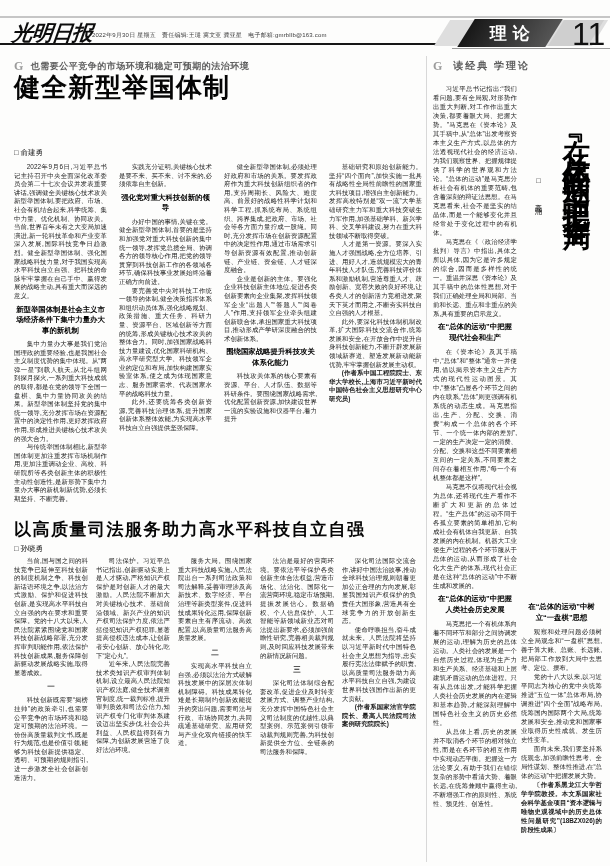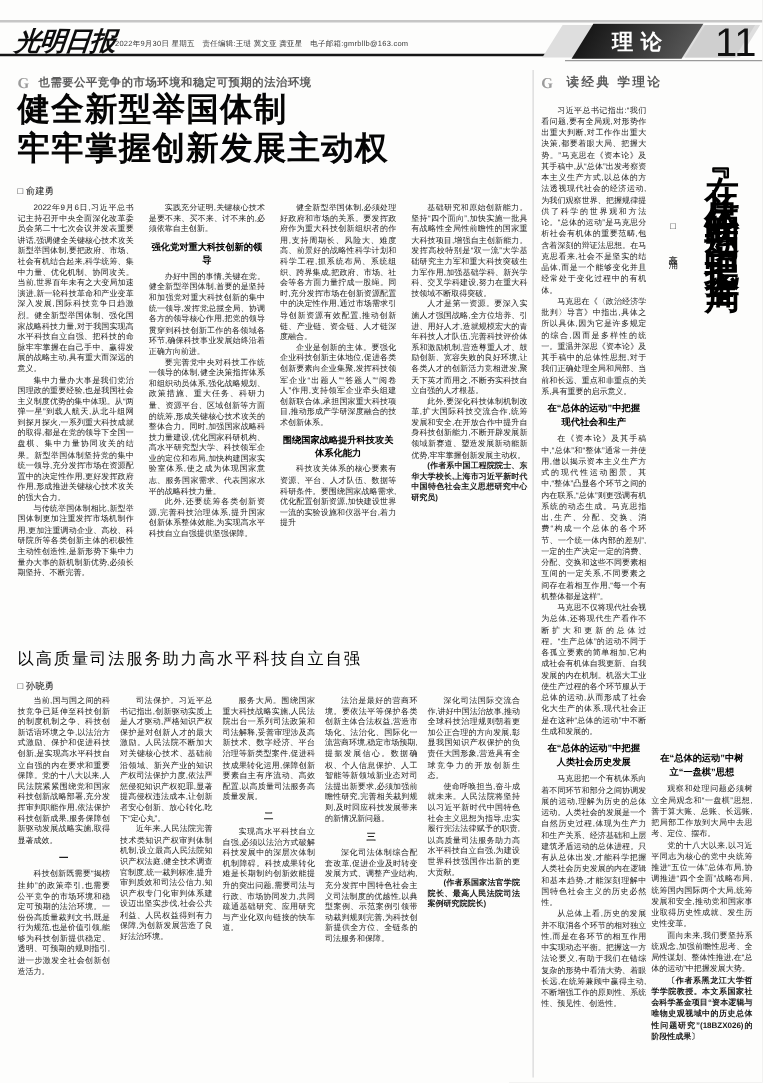--- a/index.html
+++ b/index.html
@@ -36,21 +36,21 @@
   .sub { font-size:7.4px; line-height:10.5px; font-weight:bold; color:#000; text-align:center; margin:4px 2px; }
   .marker { text-align:center; font-weight:bold; font-size:7.5px; line-height:9px; margin:5px 0; }
   .note p { font-weight:bold; }
 
   
   .a1-title { position:absolute; left:14px; top:72px; font-size:26px; line-height:31px; font-weight:900;
               letter-spacing:1px; color:#050505; white-space:nowrap; }
   .byline { position:absolute; font-size:7.5px; color:#222; }
 
   
-  .a2-title { position:absolute; left:14px; top:518px; font-size:13px; font-weight:400;
+  .a2-title { position:absolute; left:14px; top:518px; font-size:17px; font-weight:700;
               letter-spacing:1.5px; color:#050505; white-space:nowrap; }
 
   
   .vdivider { position:absolute; left:426px; top:56px; width:1px; height:806px; background:#d8d8d8; }
   .vtitle { position:absolute; left:549px; top:118px; height:482px; width:46px;
             writing-mode:vertical-rl; text-orientation:upright;
             font-family:"Liberation Serif", serif; font-weight:900; font-size:28px;
             letter-spacing:7px; color:#000; }
   .vbyline { position:absolute; left:533px; top:176px; height:70px;
              writing-mode:vertical-rl; text-orientation:upright; font-size:7.5px; letter-spacing:2px; color:#222; }
@@ -73,26 +73,26 @@
   </div>
   <div class="pagenum">11</div>
   <div class="hline-thin"></div>
 
   <div class="kicker" style="left:14px; top:59px;">
     <span class="gicon">G</span>
     <span>也需要公平竞争的市场环境和稳定可预期的法治环境</span>
   </div>
   <div class="a1-title">
     <div>健全新型举国体制</div>
-    <div>牢牢掌握创新发展主动权</div>
   </div>
   <div class="byline" style="left:14px; top:148px;">□ 俞建勇</div>
 
   <div class="col bt" style="left:14px; top:163px; width:93px; height:382px;">
     <p>2022年9月6日,习近平总书记主持召开中央全面深化改革委员会第二十七次会议并发表重要讲话,强调健全关键核心技术攻关新型举国体制,要把政府、市场、社会有机结合起来,科学统筹、集中力量、优化机制、协同攻关。当前,世界百年未有之大变局加速演进,新一轮科技革命和产业变革深入发展,国际科技竞争日趋激烈。健全新型举国体制、强化国家战略科技力量,对于我国实现高水平科技自立自强、把科技的命脉牢牢掌握在自己手中、赢得发展的战略主动,具有重大而深远的意义。</p>
+    <h3 class="sub">新型举国体制是社会主义市场经济条件下集中力量办大事的新机制</h3>
     <p>集中力量办大事是我们党治国理政的重要经验,也是我国社会主义制度优势的集中体现。从“两弹一星”到载人航天,从北斗组网到探月探火,一系列重大科技成就的取得,都是在党的领导下全国一盘棋、集中力量协同攻关的结果。新型举国体制坚持党的集中统一领导,充分发挥市场在资源配置中的决定性作用,更好发挥政府作用,形成推进关键核心技术攻关的强大合力。</p>
     <p>与传统举国体制相比,新型举国体制更加注重发挥市场机制作用,更加注重调动企业、高校、科研院所等各类创新主体的积极性主动性创造性,是新形势下集中力量办大事的新机制新优势,必须长期坚持、不断完善。</p>
   </div>
   <div class="col bt" style="left:119px; top:163px; width:93px; height:382px;">
     <p>实践充分证明,关键核心技术是要不来、买不来、讨不来的,必须依靠自主创新。</p>
     <h3 class="sub">强化党对重大科技创新的领导</h3>
     <p>办好中国的事情,关键在党。健全新型举国体制,首要的是坚持和加强党对重大科技创新的集中统一领导,发挥党总揽全局、协调各方的领导核心作用,把党的领导贯穿到科技创新工作的各领域各环节,确保科技事业发展始终沿着正确方向前进。</p>
     <p>要完善党中央对科技工作统一领导的体制,健全决策指挥体系和组织动员体系,强化战略规划、政策措施、重大任务、科研力量、资源平台、区域创新等方面的统筹,形成关键核心技术攻关的整体合力。同时,加强国家战略科技力量建设,优化国家科研机构、高水平研究型大学、科技领军企业的定位和布局,加快构建国家实验室体系,使之成为体现国家意志、服务国家需求、代表国家水平的战略科技力量。</p>
     <p>此外,还要统筹各类创新资源,完善科技治理体系,提升国家创新体系整体效能,为实现高水平科技自立自强提供坚强保障。</p>
   </div>

